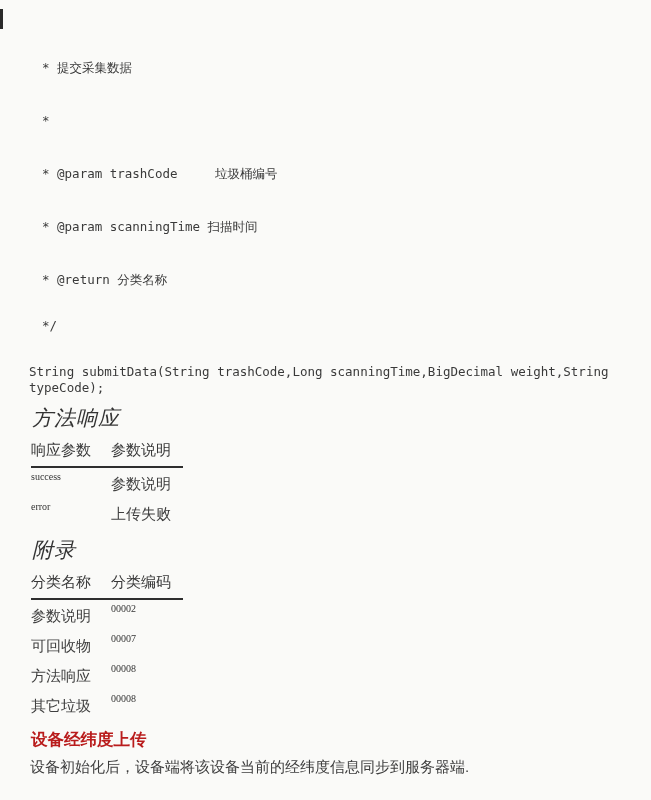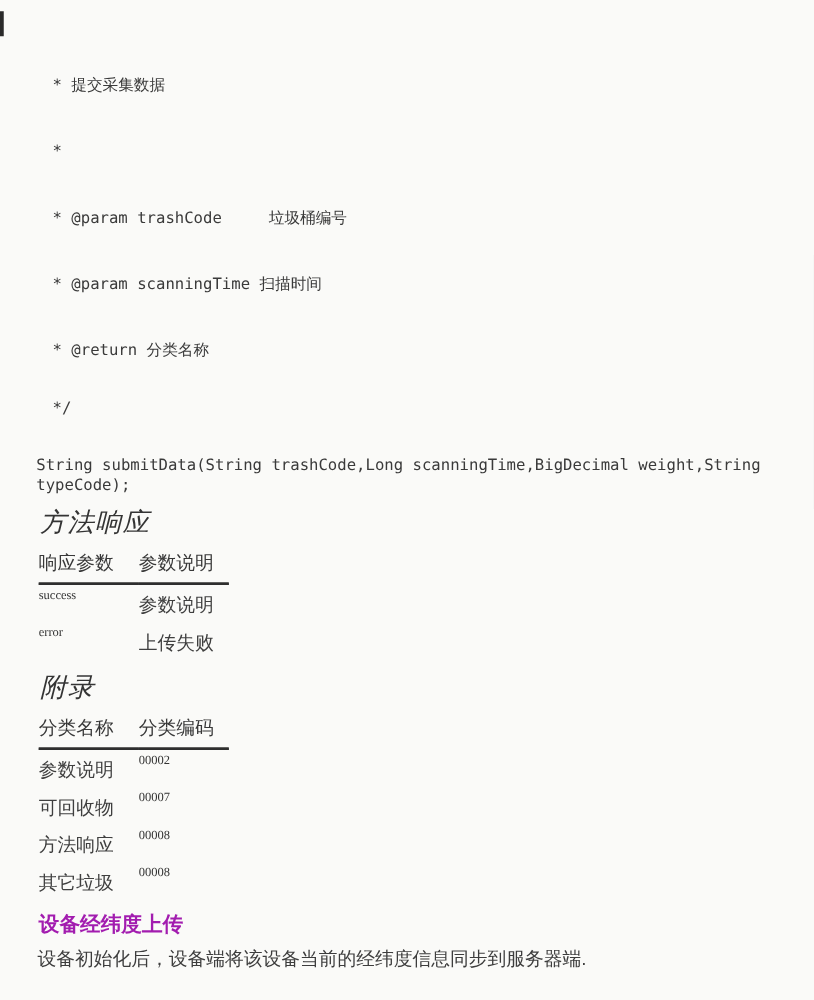--- a/index.html
+++ b/index.html
@@ -31,21 +31,21 @@
   .h-italic{
     font-style:italic;
     font-size:21px;
     color:#343434;
     margin:8px 0 7px 3px;
     letter-spacing:1px;
   }
   .h-bold{
     font-weight:bold;
     font-size:16.5px;
-    color:#a21caf;
+    color:#b91c1c;
     margin:9px 0 7px 2px;
   }
   .para{
     font-size:15px;
     color:#3d3d3d;
     margin:0 0 5px 1px;
   }
   table{border-collapse:collapse;margin-left:2px;table-layout:fixed;}
   th{
     font-size:15px;

